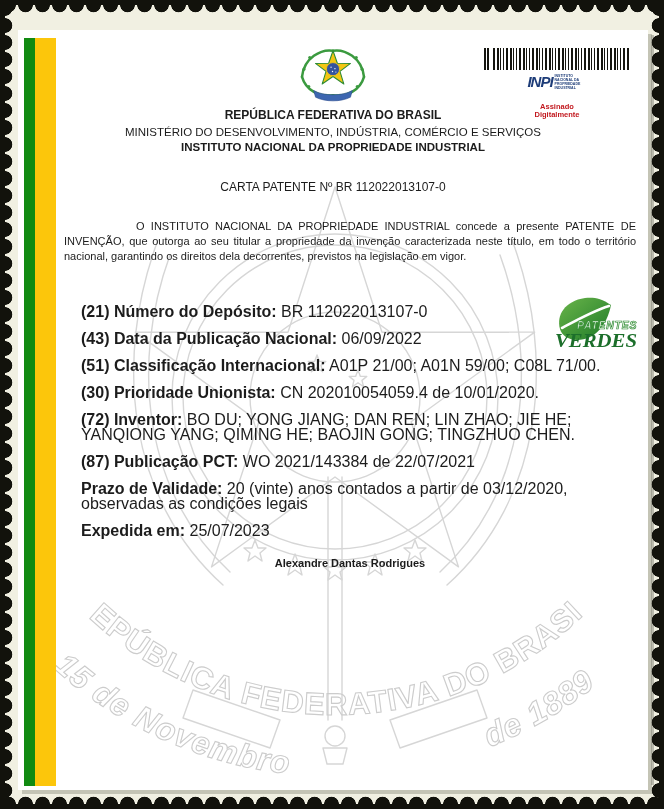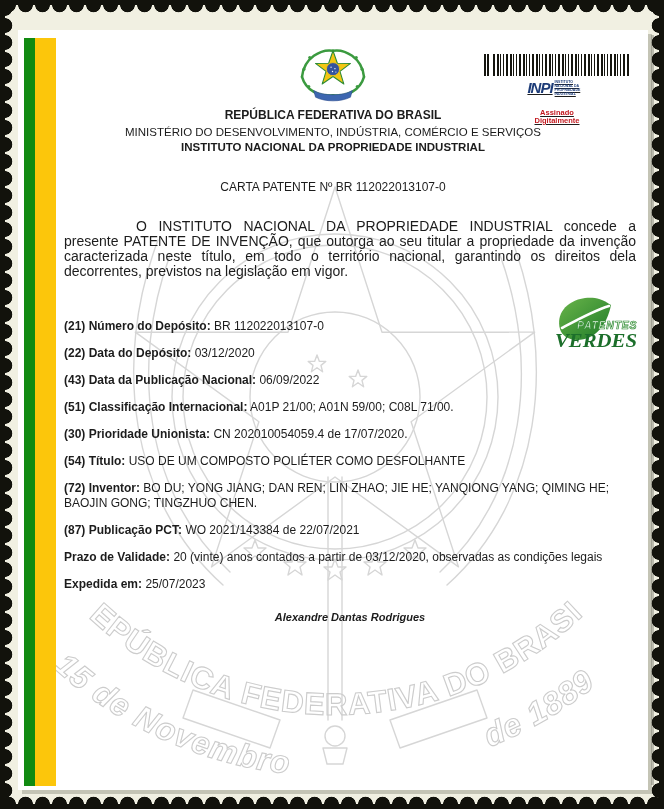--- a/index.html
+++ b/index.html
@@ -33,44 +33,44 @@
 
   .page{position:absolute;left:18px;top:30px;width:630px;height:760px;background:#fff;
         box-shadow:4px 4px 0 rgba(130,130,115,.4);}
   .stripe{position:absolute;top:8px;height:748px;z-index:2;}
   .stripe.g{left:6px;width:11px;background:var(--stripe-green);}
   .stripe.y{left:17px;width:21px;background:var(--stripe-yellow);}
 
   .wm{position:absolute;inset:0;z-index:0;}
   .content{position:relative;z-index:1;height:100%;}
 
-  .topright{position:absolute;right:16px;top:24px;width:150px;text-align:center;text-decoration:underline;}
+  .topright{position:absolute;right:16px;top:18px;width:150px;text-align:center;}
   .barcode{height:22px;width:146px;margin:0 auto;background:repeating-linear-gradient(90deg,
       #15150f 0 2px,#fff 2px 3px,#15150f 3px 4.5px,#fff 4.5px 6.5px,#15150f 6.5px 7px,
       #fff 7px 9px,#15150f 9px 11.5px,#fff 11.5px 13px);}
   .inpi-row{display:flex;justify-content:center;align-items:center;gap:2px;margin-top:4px;}
   .inpi-word{font-style:italic;font-weight:bold;font-size:15px;letter-spacing:-1px;color:var(--inpi-navy);line-height:14px;}
   .inpi-sub{width:32px;font-size:3.5px;line-height:4px;text-align:left;color:var(--inpi-navy);font-weight:bold;}
   .signed{margin-top:13px;font-size:7.5px;line-height:8px;font-weight:bold;color:var(--signed-red);}
 
   .header{text-align:center;padding-top:12px;}
   .arms{width:102px;height:62px;margin:0 auto 4px;display:block;}
   .h1{font-size:12px;font-weight:bold;line-height:15px;margin:0;}
   .h2{font-size:11.5px;line-height:14px;margin:2px 0 0;}
   .h3{font-size:11.5px;font-weight:bold;line-height:14px;margin:1px 0 0;}
 
   .title{text-align:center;font-size:12px;line-height:15px;margin:26px 0 8px;}
   .bodywrap{margin:24px 12px 0 46px;}
-  .intro{font-size:14px;line-height:15px;text-align:justify;text-indent:72px;margin:0;}
+  .intro{font-size:11px;line-height:15px;text-align:justify;text-indent:72px;margin:0;}
   .fields{margin-top:40px;}
-  .field{font-size:12px;line-height:15px;margin:0 0 12px;}
+  .field{font-size:16px;line-height:15px;margin:0 17px 12px;}
   .field b{font-weight:bold;}
   .sig{margin-top:18px;text-align:center;}
   .sig .s1{font-size:11px;line-height:14px;margin:0;}
-  .sig .s2{font-size:11px;font-weight:bold;line-height:14px;margin:0;font-style:italic;}
+  .sig .s2{font-size:11px;font-weight:bold;line-height:14px;margin:0;}
   .sig .s3{font-size:11px;line-height:14px;margin:0;}
 
   .verdes{position:absolute;right:7px;top:266px;width:88px;height:56px;z-index:1;}
   .scanline{position:absolute;right:-6px;top:5px;bottom:5px;width:3px;background:rgba(120,120,108,.45);z-index:3;}
 </style>
 </head>
 <body>
 
 <div class="sheet">
   <div class="edge t"></div>
@@ -176,25 +176,23 @@
         <p class="h3">INSTITUTO NACIONAL DA PROPRIEDADE INDUSTRIAL</p>
       </div>
 
       <p class="title">CARTA PATENTE Nº BR 112022013107-0</p>
 
       <div class="bodywrap">
         <p class="intro">O INSTITUTO NACIONAL DA PROPRIEDADE INDUSTRIAL concede a presente PATENTE DE INVENÇÃO, que outorga ao seu titular a propriedade da invenção caracterizada neste título, em todo o território nacional, garantindo os direitos dela decorrentes, previstos na legislação em vigor.</p>
 
         <div class="fields">
           <p class="field"><b>(21) Número do Depósito:</b> <span>BR 112022013107-0</span></p>
-          <p class="field"><b>(22) Data do Depósito:</b> <span>03/12/2020</span></p>
           <p class="field"><b>(43) Data da Publicação Nacional:</b> <span>06/09/2022</span></p>
           <p class="field"><b>(51) Classificação Internacional:</b> <span>A01P 21/00; A01N 59/00; C08L 71/00.</span></p>
-          <p class="field"><b>(30) Prioridade Unionista:</b> <span>CN 202010054059.4 de 17/07/2020.</span></p>
-          <p class="field"><b>(54) Título:</b> <span>USO DE UM COMPOSTO POLIÉTER COMO DESFOLHANTE</span></p>
+          <p class="field"><b>(30) Prioridade Unionista:</b> <span>CN 202010054059.4 de 10/01/2020.</span></p>
           <p class="field"><b>(72) Inventor:</b> <span>BO DU; YONG JIANG; DAN REN; LIN ZHAO; JIE HE; YANQIONG YANG; QIMING HE; BAOJIN GONG; TINGZHUO CHEN.</span></p>
           <p class="field"><b>(87) Publicação PCT:</b> <span>WO 2021/143384 de 22/07/2021</span></p>
           <p class="field"><b>Prazo de Validade:</b> <span>20 (vinte) anos contados a partir de 03/12/2020, observadas as condições legais</span></p>
           <p class="field"><b>Expedida em:</b> <span>25/07/2023</span></p>
         </div>
 
         <div class="sig">
           <p class="s2">Alexandre Dantas Rodrigues</p>
         </div>
       </div>

